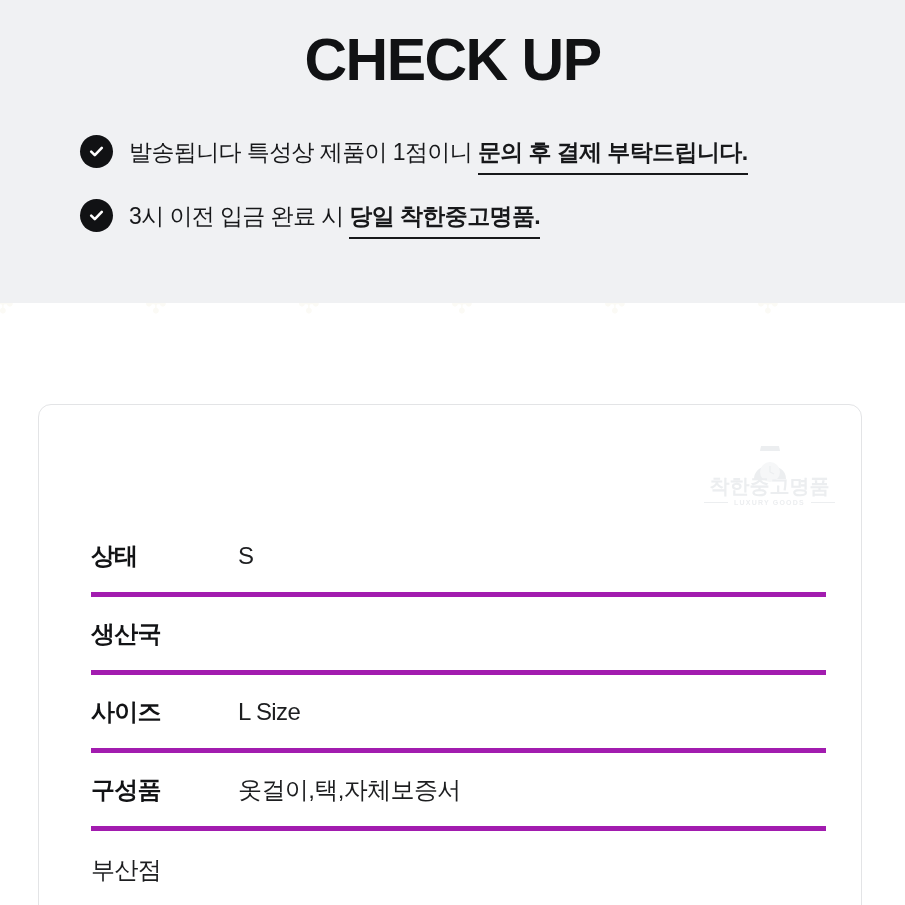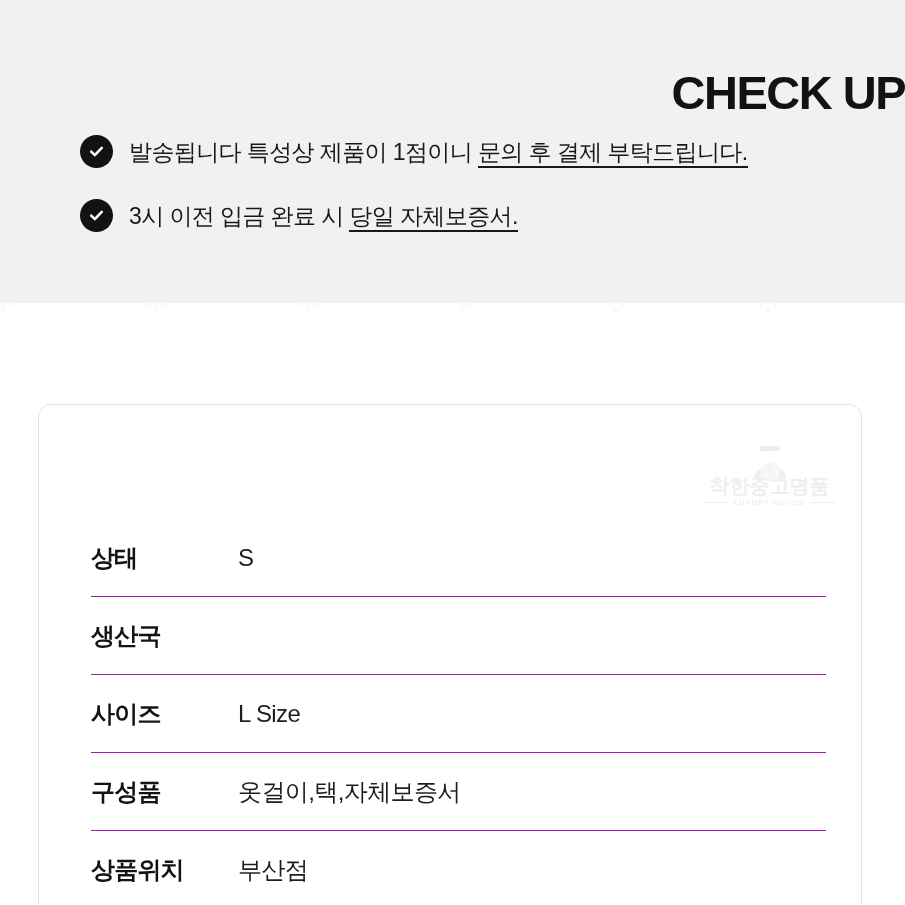--- a/index.html
+++ b/index.html
@@ -24,28 +24,27 @@
     height: 303px;
     background: #f0f1f3;
     box-sizing: border-box;
   }
 
   .checkup-title {
     position: absolute;
     top: 28px;
     left: 0;
     width: 905px;
-    text-align: right;
-    font-size: 47px;
+    text-align: center;
+    font-size: 59px;
     font-weight: 700;
     letter-spacing: -1.5px;
     color: #111214;
     line-height: 1.1;
     font-family: "Liberation Sans", "DejaVu Sans", sans-serif;
-    margin-top: 39px;
   }
 
   .checkup-list {
     position: absolute;
     top: 133px;
     left: 80px;
     width: 800px;
   }
 
   .checkup-item {
@@ -72,23 +71,23 @@
   .checkup-text {
     margin-left: 16px;
     font-size: 23px;
     color: #17181a;
     line-height: 1.45;
     letter-spacing: -0.6px;
     padding-top: 3px;
     white-space: nowrap;
   }
   .checkup-text .em {
-    font-weight: 400;
+    font-weight: 700;
     border-bottom: 2.5px solid #17181a;
-    padding-bottom: 1px;
+    padding-bottom: 8px;
   }
 
   
   .wm-strip {
     position: absolute;
     top: 303px;
     left: 0;
     width: 905px;
     height: 45px;
     overflow: hidden;
@@ -184,21 +183,21 @@
   .info-table {
     position: absolute;
     top: 114px;
     left: 52px;
     width: 735px;
   }
   .info-row {
     display: flex;
     align-items: center;
     height: 78px;
-    border-bottom: 1px solid #a21caf;
+    border-bottom: 5px solid #a21caf;
     box-sizing: border-box;
   }
   .info-row.last {
     border-bottom: none;
   }
   .info-label {
     width: 147px;
     min-width: 147px;
     font-size: 24px;
     font-weight: 700;
@@ -229,21 +228,21 @@
       </span>
       <span class="checkup-text"><span>발송됩니다 특성상 제품이 1점이니 </span><span class="em">문의 후 결제 부탁드립니다.</span></span>
     </div>
 
     <div class="checkup-item">
       <span class="check-icon">
         <svg width="17" height="17" viewBox="0 0 17 17">
           <path d="M3.2 8.6 L6.8 12.1 L13.8 4.9" stroke="#ffffff" stroke-width="2.6" fill="none" stroke-linecap="round" stroke-linejoin="round"></path>
         </svg>
       </span>
-      <span class="checkup-text"><span>3시 이전 입금 완료 시 </span><span class="em">당일 자체보증서.</span></span>
+      <span class="checkup-text"><span>3시 이전 입금 완료 시 </span><span class="em">당일 착한중고명품.</span></span>
     </div>
 
   </div>
 </div>
 
 <div class="wm-strip">
   <div class="wm-row">✣ ✣ ✣ ✣ ✣ ✣ ✣ ✣ ✣ ✣ ✣ ✣ ✣ ✣</div>
 </div>
 
 <div class="info-card">
@@ -277,18 +276,17 @@
       <div class="info-label">사이즈</div>
       <div class="info-value">L Size</div>
     </div>
 
     <div class="info-row">
       <div class="info-label">구성품</div>
       <div class="info-value">옷걸이,택,자체보증서</div>
     </div>
 
     <div class="info-row last">
-      <div class="info-label">상품위치</div>
       <div class="info-value">부산점</div>
     </div>
 
   </div>
 </div>
 
 </body></html>

